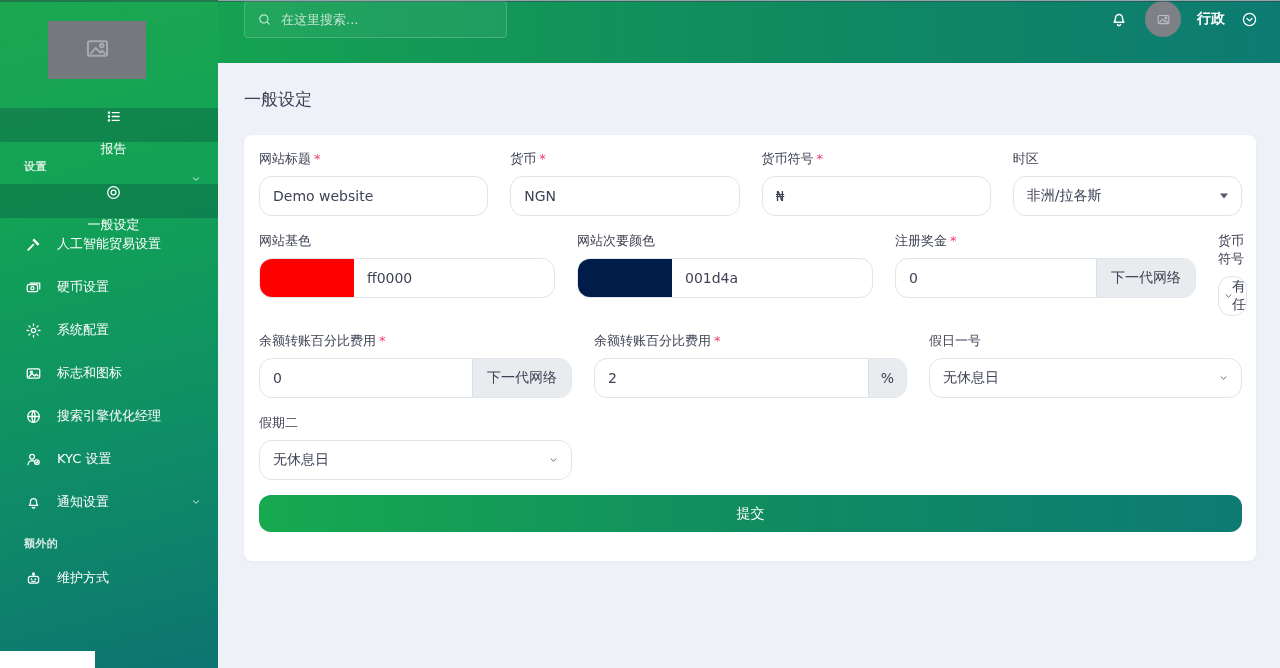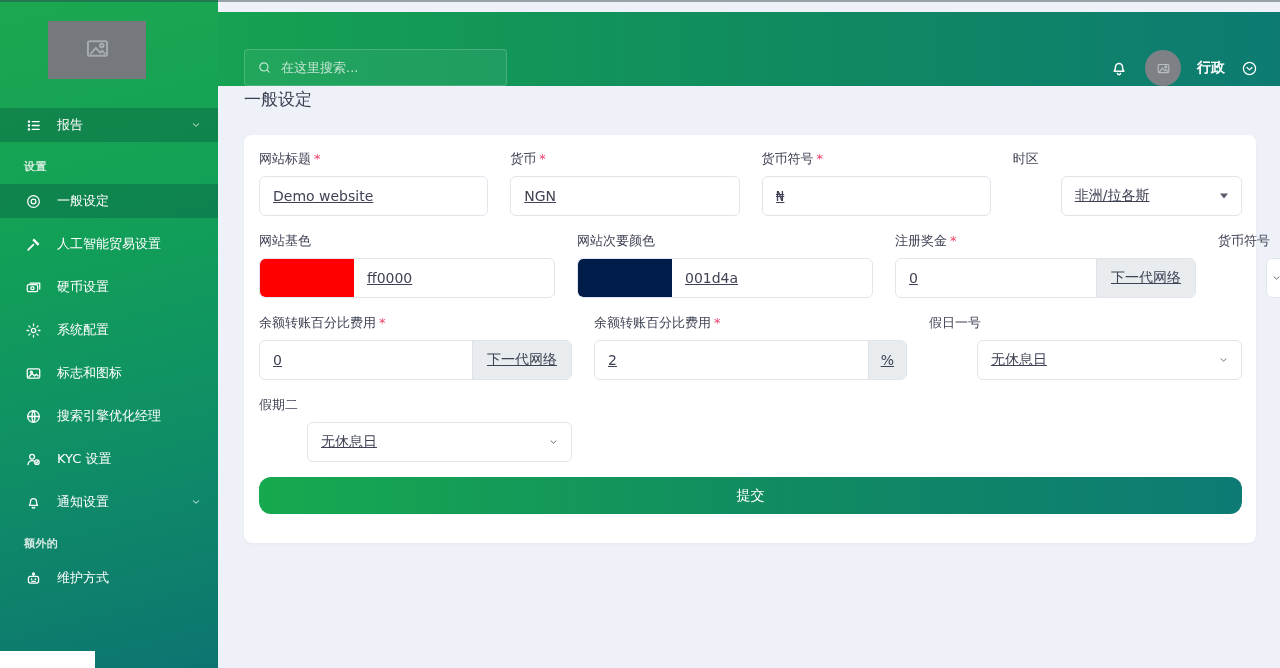--- a/index.html
+++ b/index.html
@@ -10,27 +10,27 @@
 
   
   .sidebar { position:absolute; left:0; top:0; width:218px; height:668px; z-index:10;
     background:linear-gradient(165deg,#1ca750 0%,#12a156 32%,#0f8e66 66%,#0d7471 100%); }
   .logo { margin:21px 0 0 48px; width:98px; height:58px; background:#75787d; display:flex; align-items:center; justify-content:center; color:#a6abb0; }
   .logo svg { width:27px; height:27px; }
   .side-nav { margin-top:29px; }
   .side-item { height:34px; display:flex; align-items:center; gap:15px; padding:0 16px 0 25px; margin-bottom:9px; color:#fff; font-size:13px; cursor:pointer; }
   .side-item .sicon { width:17px; height:17px; flex:none; display:flex; }
   .side-item .sicon svg { width:17px; height:17px; }
-  .side-item.dark { background:rgba(7,66,60,.30); }
+  .side-item.dark { background:rgba(7,66,60,.30);flex-direction:column; }
   .side-item .chev { margin-left:auto; width:12px; height:12px; display:flex; opacity:.9; }
   .side-item .chev svg { width:12px; height:12px; }
   .side-section { margin:17px 0 10px 0; padding-left:24px; font-size:11px; font-weight:700; color:rgba(255,255,255,.82); letter-spacing:.4px; }
 
   
-  .topbar { position:absolute; left:218px; top:12px; right:0; height:74px; display:flex; align-items:flex-end; padding:0 22px 0 26px;
+  .topbar { position:absolute; left:218px; top:1px; right:0; height:62px; display:flex; align-items:flex-start; padding:0 22px 0 26px;
     background:linear-gradient(90deg,#15a251 0%,#108a60 55%,#0d7b72 100%); z-index:9; }
   .search { width:263px; height:37px; border:1px solid rgba(255,255,255,.18); background:rgba(255,255,255,.06); border-radius:4px; display:flex; align-items:center; gap:9px; padding:0 12px; color:rgba(255,255,255,.85); }
   .search svg { width:15px; height:15px; flex:none; opacity:.85; }
   .search input { flex:1; background:transparent; border:none; outline:none; color:#fff; font-size:13px; min-width:0; font-family:inherit; }
   .search input::placeholder { color:rgba(255,255,255,.72); }
   .top-right { margin-left:auto; display:flex; align-items:center; gap:16px; color:#fff; }
   .bell-btn { display:flex; cursor:pointer; }
   .bell-btn svg { width:20px; height:20px; }
   .avatar { width:36px; height:36px; border-radius:50%; background:#7d8186; display:flex; align-items:center; justify-content:center; color:#b9bdc2; cursor:pointer; }
   .avatar svg { width:15px; height:15px; }
@@ -45,27 +45,27 @@
 
   .grid { display:grid; column-gap:22px; margin-bottom:16px; }
   .g4 { grid-template-columns:repeat(4,1fr); }
   .g3 { grid-template-columns:repeat(3,1fr); }
   .single-third { width:calc((100% - 44px)/3); margin-bottom:0; }
 
   .field label { display:block; font-size:13px; color:#3f4254; margin-bottom:8px; }
   .req { color:#f1416c; margin-left:3px; }
   .label-red { color:#e4566e; }
 
-  .control { height:40px; background:#fff; border:1px solid #e2e4ec; border-radius:6px; display:flex; align-items:center; font-size:14px; color:#3f4254; overflow:hidden; position:relative;text-decoration:underline; }
+  .control { height:40px; background:#fff; border:1px solid #e2e4ec; border-radius:13px; display:flex; align-items:center; font-size:14px; color:#3f4254; overflow:hidden; position:relative; }
   .control input.text { flex:1; min-width:0; border:none; outline:none; background:transparent; padding:0 13px; font-size:14px; color:#3f4254; font-family:inherit; }
   .addon { height:100%; background:#e9ecef; border-left:1px solid #dde0e6; display:flex; align-items:center; padding:0 14px; white-space:nowrap; color:#3f4254; }
   .addon.pct { padding:0 12px; }
   .swatch { width:94px; height:100%; flex:none; border-radius:5px 0 0 5px; }
 
-  .select { cursor:pointer;margin-left:48px; }
+  .select { cursor:pointer; }
   .sel-text { padding-left:13px; }
   .caret-chev { position:absolute; right:12px; top:50%; transform:translateY(-50%); display:flex; color:#4a4f5e; }
   .caret-chev svg { width:11px; height:11px; }
   .caret-tri { position:absolute; right:13px; top:50%; transform:translateY(-50%); width:0; height:0; border-left:4px solid transparent; border-right:4px solid transparent; border-top:5px solid #555b6b; }
 
   .submit { display:block; width:100%; height:37px; margin-top:15px; border:none; border-radius:12px; color:#fff; font-size:14px; font-family:inherit; cursor:pointer;
     background:linear-gradient(90deg,#17a94f 0%,#108a62 55%,#0d7b74 100%); }
 
   .bl-box { position:absolute; left:0; bottom:0; width:95px; height:17px; background:#fff; z-index:40; }
 </style>

